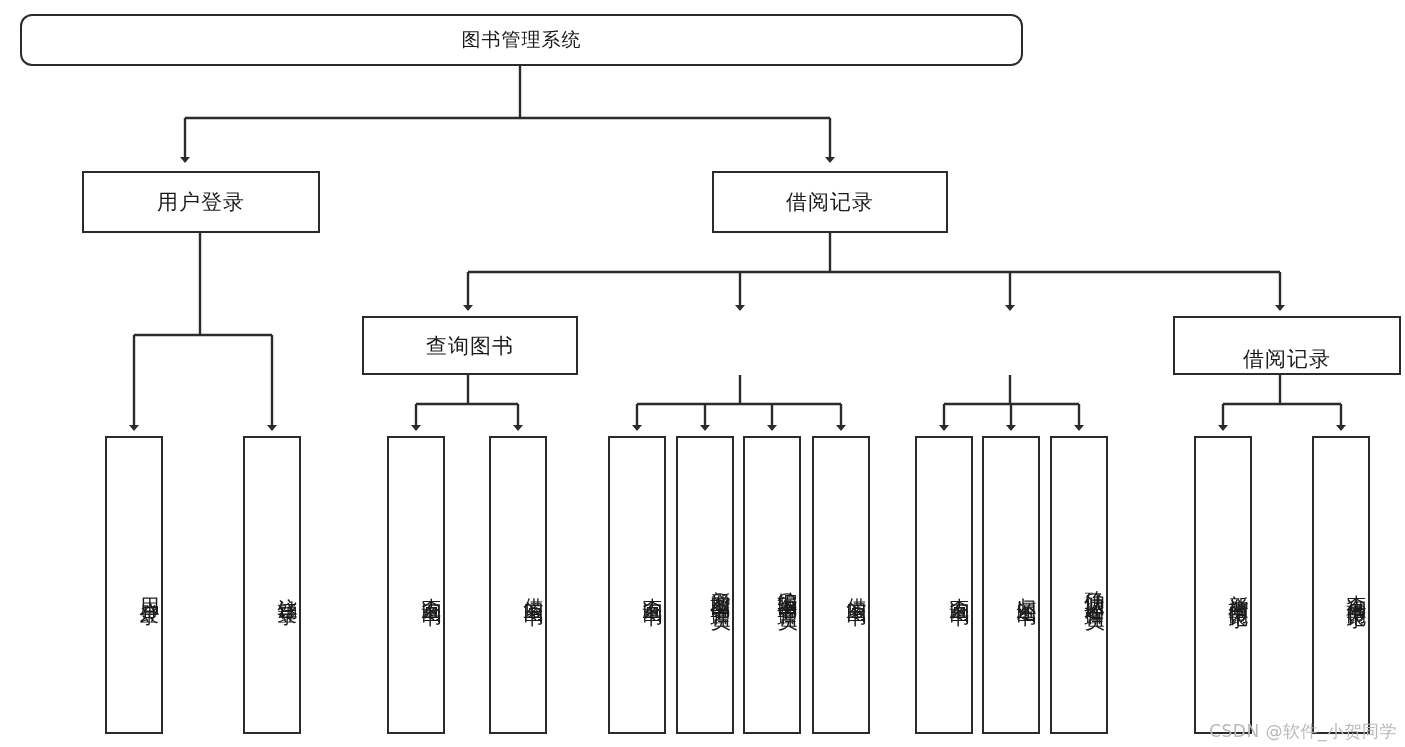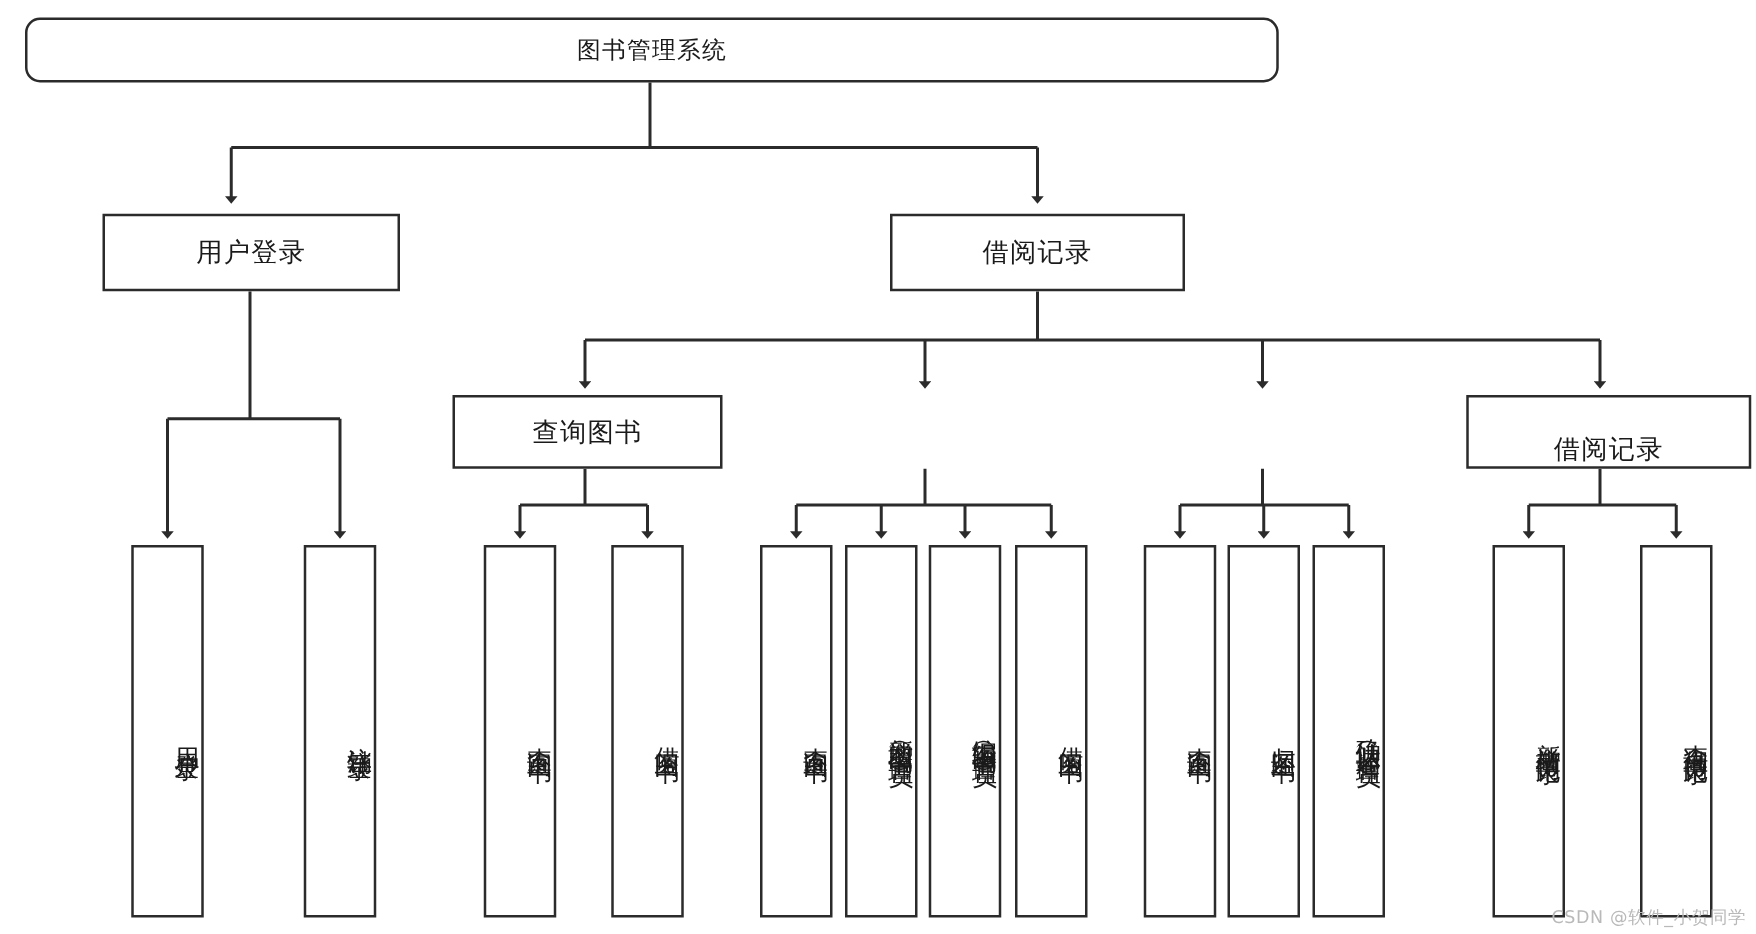--- a/index.html
+++ b/index.html
@@ -57,21 +57,21 @@
   .node.v .vlabel {
     writing-mode: vertical-rl;
     text-orientation: upright;
     letter-spacing: 3px;
     white-space: nowrap;
   }
   .watermark {
     position: absolute;
     right: 8px;
     bottom: 4px;
-    font-size: 14px;
+    font-size: 17px;
     color: #b9b9b9;
     letter-spacing: 0.5px;
     white-space: nowrap;
   }
 </style>
 </head>
 <body>
 
 <div id="diagram-root">
 

